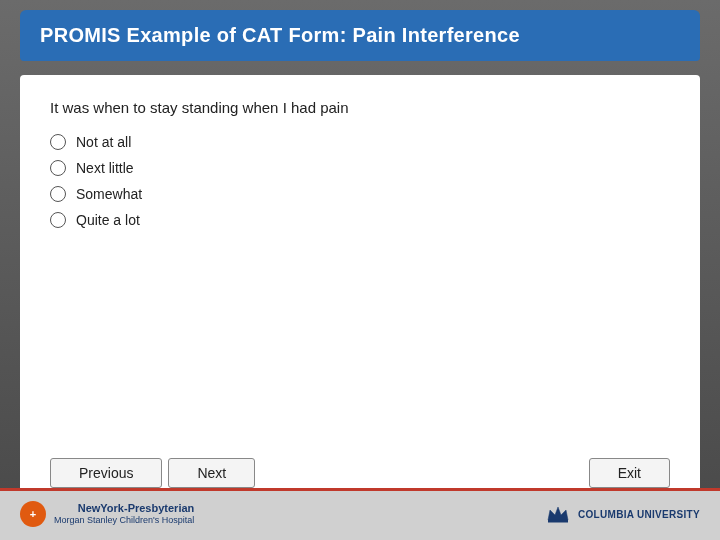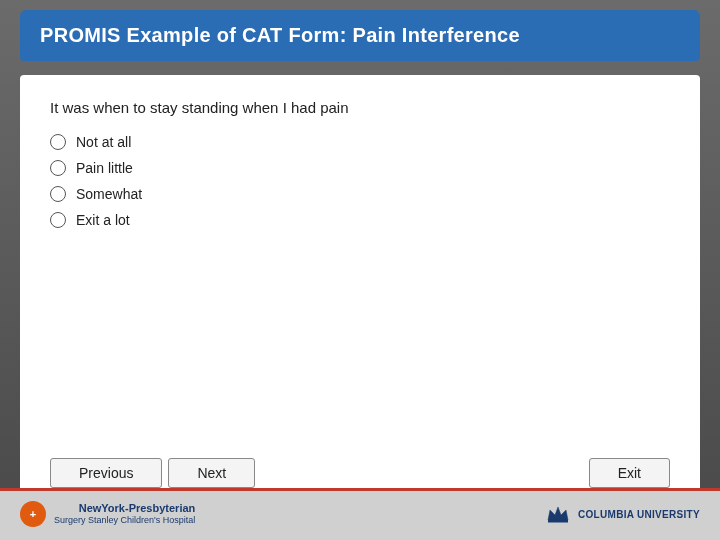--- a/index.html
+++ b/index.html
@@ -221,49 +221,49 @@
   <div class="form-card">
     <div class="question-text">It was when to stay standing when I had pain</div>
 
     <ul class="options-list">
       <li class="option-item">
         <span class="radio-circle"></span>
         <span class="option-label">Not at all</span>
       </li>
       <li class="option-item">
         <span class="radio-circle"></span>
-        <span class="option-label">Pain little</span>
+        <span class="option-label">Next little</span>
       </li>
       <li class="option-item">
         <span class="radio-circle"></span>
         <span class="option-label">Somewhat</span>
       </li>
       <li class="option-item">
         <span class="radio-circle"></span>
-        <span class="option-label">Exit a lot</span>
+        <span class="option-label">Quite a lot</span>
       </li>
     </ul>
 
     <div class="button-row">
       <div class="btn-group-left">
         <button class="btn">Previous</button>
         <button class="btn">Next</button>
       </div>
       <button class="btn-exit">Exit</button>
     </div>
   </div>
 </div>
 
 <div class="footer-bar">
   <div class="footer-divider-red"></div>
   <div class="footer-left">
     <div class="footer-logo-icon">+</div>
     <div class="footer-left-text">
       <span class="footer-hospital-name">NewYork-Presbyterian</span>
-      <span class="footer-hospital-sub">Surgery Stanley Children's Hospital</span>
+      <span class="footer-hospital-sub">Morgan Stanley Children's Hospital</span>
     </div>
   </div>
   <div class="footer-right">
     <svg class="footer-crown-icon" viewBox="0 0 24 24" fill="none" xmlns="http://www.w3.org/2000/svg">
       <path d="M2 18h20l-2-10-5 5-3-8-3 8-5-5-2 10z" fill="#1a3a6e" stroke="#1a3a6e" stroke-width="0.5"></path>
       <rect x="2" y="18" width="20" height="2.5" fill="#1a3a6e"></rect>
     </svg>
     <div class="footer-right-text">
       <span class="footer-columbia">Columbia University</span>
     </div>

